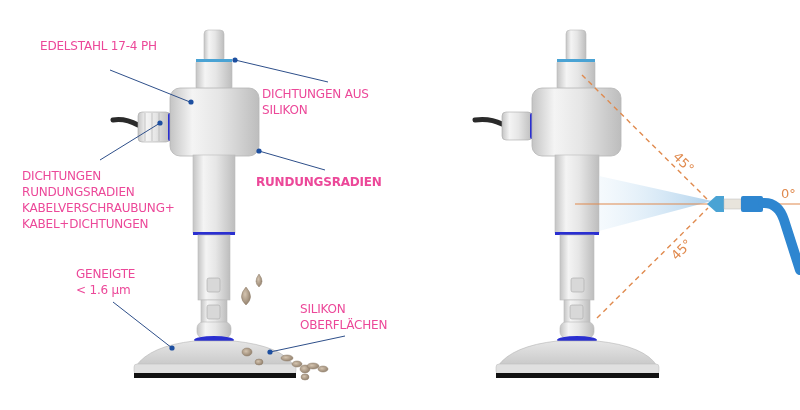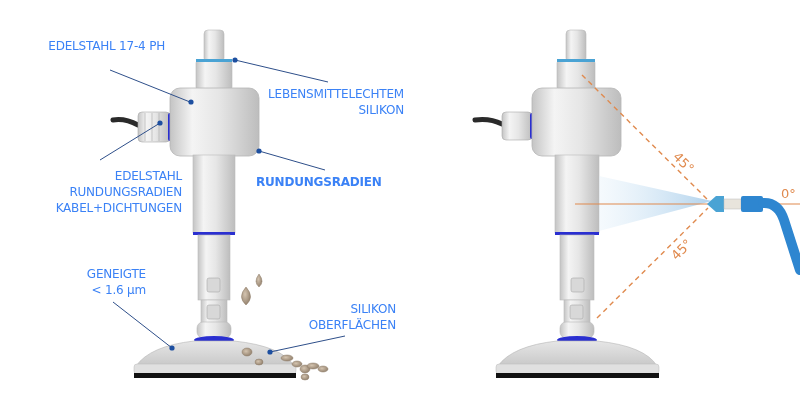--- a/index.html
+++ b/index.html
@@ -1,20 +1,20 @@
 <!DOCTYPE html>
 <html><head>
 <meta charset="utf-8">
 <style>
   html, body { margin:0; padding:0; background:#ffffff; }
   body { width:800px; height:410px; position:relative; overflow:hidden;
          font-family:"Liberation Sans", sans-serif; }
   svg.scene { position:absolute; left:0; top:0; }
   .lbl { position:absolute; font-family:"DejaVu Sans", sans-serif; font-size:12px;
-         color:#3b82f6; text-align:right; line-height:16px; letter-spacing:-0.2px; white-space:nowrap; }
+         color:#ec4899; text-align:left; line-height:16px; letter-spacing:-0.2px; white-space:nowrap; }
   .deg { position:absolute; font-family:"DejaVu Sans", sans-serif; font-size:13px; color:#e08a4e; }
 </style>
 </head>
 <body>
 
 <svg class="scene" width="800" height="410" viewBox="0 0 800 410">
   <defs>
     <linearGradient id="metal" x1="0" x2="1" y1="0" y2="0">
       <stop offset="0" stop-color="#c4c4c4"></stop>
       <stop offset="0.25" stop-color="#f4f4f4"></stop>
@@ -130,29 +130,30 @@
     <rect x="724" y="199" width="17" height="10" fill="#e8e4dc" stroke="#bbb" stroke-width="0.5"></rect>
     <rect x="741" y="196" width="22" height="16" rx="2" fill="#2e86d0"></rect>
     <path d="M763 203 Q778 202 784 220 L800 270" stroke="#2e86d0" stroke-width="10" fill="none" stroke-linecap="round"></path>
   </g>
 </svg>
 
 <div class="lbl" style="left:40px;top:38px;width:125px;">
   <div>EDELSTAHL 17-4 PH</div>
 </div>
 <div class="lbl" style="left:262px;top:86px;width:142px;">
-  <div>LEBENSMITTELECHTEM</div>
+  <div>DICHTUNGEN AUS</div>
   <div>SILIKON</div>
 </div>
 <div class="lbl" style="left:256px;top:174px;width:120px;font-weight:bold;">
   <div>RUNDUNGSRADIEN</div>
 </div>
 <div class="lbl" style="left:22px;top:168px;width:160px;">
-  <div>EDELSTAHL</div>
+  <div>DICHTUNGEN</div>
   <div>RUNDUNGSRADIEN</div>
+  <div>KABELVERSCHRAUBUNG+</div>
   <div>KABEL+DICHTUNGEN</div>
 </div>
 <div class="lbl" style="left:76px;top:266px;width:70px;">
   <div>GENEIGTE</div>
   <div>&lt; 1.6 µm</div>
 </div>
 <div class="lbl" style="left:300px;top:301px;width:96px;">
   <div>SILIKON</div>
   <div>OBERFLÄCHEN</div>
 </div>

